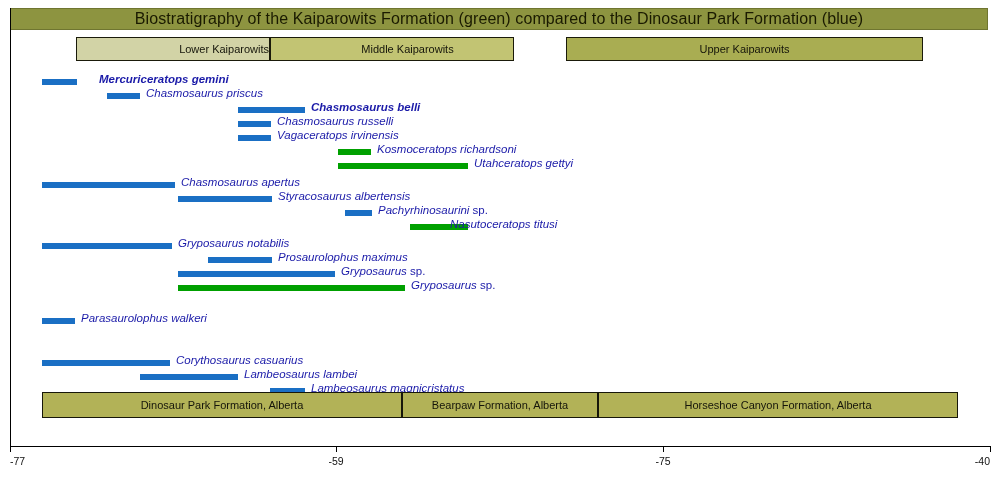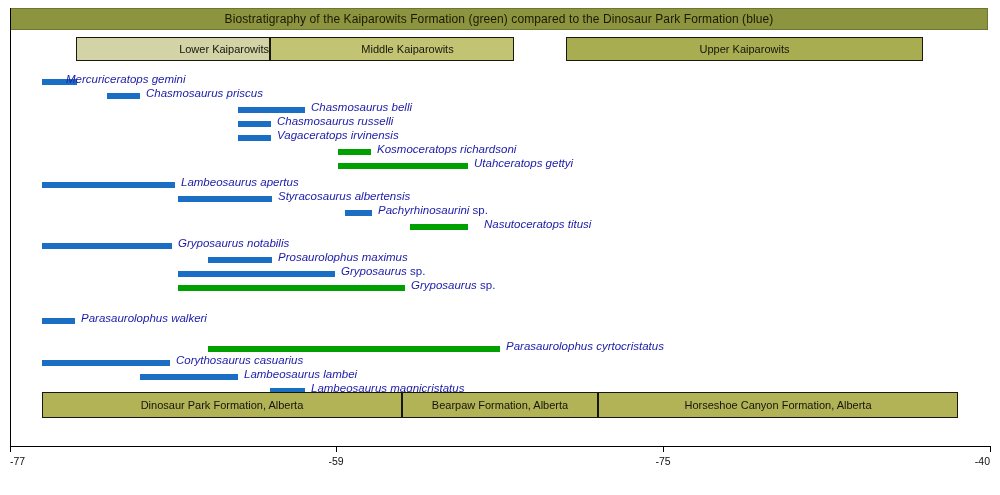--- a/index.html
+++ b/index.html
@@ -15,21 +15,21 @@
   
   .title-bar{
     position:absolute;
     left:10px; top:8px; width:978px; height:22px;
     background:#8d9440;
     border:1px solid #6f7530;
     box-sizing:border-box;
     display:flex;align-items:center;justify-content:center;
   }
   .title-bar .txt{
-    font-size:12px;color:#1a1a00;letter-spacing:.1px;white-space:nowrap;
+    font-size:16px;color:#1a1a00;letter-spacing:.1px;white-space:nowrap;
   }
 
   
   .member-row{position:absolute;left:0;top:37px;height:24px;width:1000px;}
   .member{
     position:absolute;top:0;height:24px;
     box-sizing:border-box;
     border:1px solid #1a1a0a;
     display:flex;align-items:center;justify-content:center;
     font-size:11px;color:#15150a;white-space:nowrap;
@@ -92,27 +92,27 @@
         <span>Middle Kaiparowits</span>
       </div>
       <div class="member" style="left: 566px; width: 357px; background: rgb(169, 173, 82);">
         <span>Upper Kaiparowits</span>
       </div>
     </div>
 
   <div class="plot" id="plot">
       <div class="taxon-row" style="top: 9px;">
         <div class="range-bar" style="left: 42px; width: 35px; background: rgb(26, 111, 196);"></div>
-        <div class="taxon-label" style="left: 66px;">Mercuriceratops gemini</div>
+        <div class="taxon-label" style="left: 99px; font-weight: bold;">Mercuriceratops gemini</div>
       </div>
       <div class="taxon-row" style="top: 23px;">
         <div class="range-bar" style="left: 107px; width: 33px; background: rgb(26, 111, 196);"></div>
         <div class="taxon-label" style="left: 146px;">Chasmosaurus priscus</div>
       </div>
-      <div class="taxon-row" style="top: 37px;">
+      <div class="taxon-row" style="top: 37px; font-weight: bold;">
         <div class="range-bar" style="left: 238px; width: 67px; background: rgb(26, 111, 196);"></div>
         <div class="taxon-label" style="left: 311px;">Chasmosaurus belli</div>
       </div>
       <div class="taxon-row" style="top: 51px;">
         <div class="range-bar" style="left: 238px; width: 33px; background: rgb(26, 111, 196);"></div>
         <div class="taxon-label" style="left: 277px;">Chasmosaurus russelli</div>
       </div>
       <div class="taxon-row" style="top: 65px;">
         <div class="range-bar" style="left: 238px; width: 33px; background: rgb(26, 111, 196);"></div>
         <div class="taxon-label" style="left: 277px;">Vagaceratops irvinensis</div>
@@ -120,57 +120,53 @@
       <div class="taxon-row" style="top: 79px;">
         <div class="range-bar" style="left: 338px; width: 33px; background: rgb(0, 160, 0);"></div>
         <div class="taxon-label" style="left: 377px;">Kosmoceratops richardsoni</div>
       </div>
       <div class="taxon-row" style="top: 93px;">
         <div class="range-bar" style="left: 338px; width: 130px; background: rgb(0, 160, 0);"></div>
         <div class="taxon-label" style="left: 474px;">Utahceratops gettyi</div>
       </div>
       <div class="taxon-row" style="top: 112px;">
         <div class="range-bar" style="left: 42px; width: 133px; background: rgb(26, 111, 196);"></div>
-        <div class="taxon-label" style="left: 181px;">Lambeosaurus apertus</div>
+        <div class="taxon-label" style="left: 181px;">Chasmosaurus apertus</div>
       </div>
       <div class="taxon-row" style="top: 126px;">
         <div class="range-bar" style="left: 178px; width: 94px; background: rgb(26, 111, 196);"></div>
         <div class="taxon-label" style="left: 278px;">Styracosaurus albertensis</div>
       </div>
       <div class="taxon-row" style="top: 140px;">
         <div class="range-bar" style="left: 345px; width: 27px; background: rgb(26, 111, 196);"></div>
         <div class="taxon-label" style="left: 378px;">Pachyrhinosaurini<span class="sp"> sp.</span></div>
       </div>
       <div class="taxon-row" style="top: 154px;">
         <div class="range-bar" style="left: 410px; width: 58px; background: rgb(0, 160, 0);"></div>
-        <div class="taxon-label" style="left: 484px; font-style: italic;">Nasutoceratops titusi</div>
+        <div class="taxon-label" style="left: 450px; font-style: italic;">Nasutoceratops titusi</div>
       </div>
       <div class="taxon-row" style="top: 173px;">
         <div class="range-bar" style="left: 42px; width: 130px; background: rgb(26, 111, 196);"></div>
         <div class="taxon-label" style="left: 178px;">Gryposaurus notabilis</div>
       </div>
       <div class="taxon-row" style="top: 187px;">
         <div class="range-bar" style="left: 208px; width: 64px; background: rgb(26, 111, 196);"></div>
         <div class="taxon-label" style="left: 278px;">Prosaurolophus maximus</div>
       </div>
       <div class="taxon-row" style="top: 201px;">
         <div class="range-bar" style="left: 178px; width: 157px; background: rgb(26, 111, 196);"></div>
         <div class="taxon-label" style="left: 341px;">Gryposaurus<span class="sp"> sp.</span></div>
       </div>
       <div class="taxon-row" style="top: 215px;">
         <div class="range-bar" style="left: 178px; width: 227px; background: rgb(0, 160, 0);"></div>
         <div class="taxon-label" style="left: 411px;">Gryposaurus<span class="sp"> sp.</span></div>
       </div>
       <div class="taxon-row" style="top: 248px;">
         <div class="range-bar" style="left: 42px; width: 33px; background: rgb(26, 111, 196);"></div>
         <div class="taxon-label" style="left: 81px;">Parasaurolophus walkeri</div>
-      </div>
-      <div class="taxon-row" style="top: 276px;">
-        <div class="range-bar" style="left: 208px; width: 292px; background: rgb(0, 160, 0);"></div>
-        <div class="taxon-label" style="left: 506px;">Parasaurolophus cyrtocristatus</div>
       </div>
       <div class="taxon-row" style="top: 290px;">
         <div class="range-bar" style="left: 42px; width: 128px; background: rgb(26, 111, 196);"></div>
         <div class="taxon-label" style="left: 176px;">Corythosaurus casuarius</div>
       </div>
       <div class="taxon-row" style="top: 304px;">
         <div class="range-bar" style="left: 140px; width: 98px; background: rgb(26, 111, 196);"></div>
         <div class="taxon-label" style="left: 244px;">Lambeosaurus lambei</div>
       </div>
       <div class="taxon-row" style="top: 318px;">

